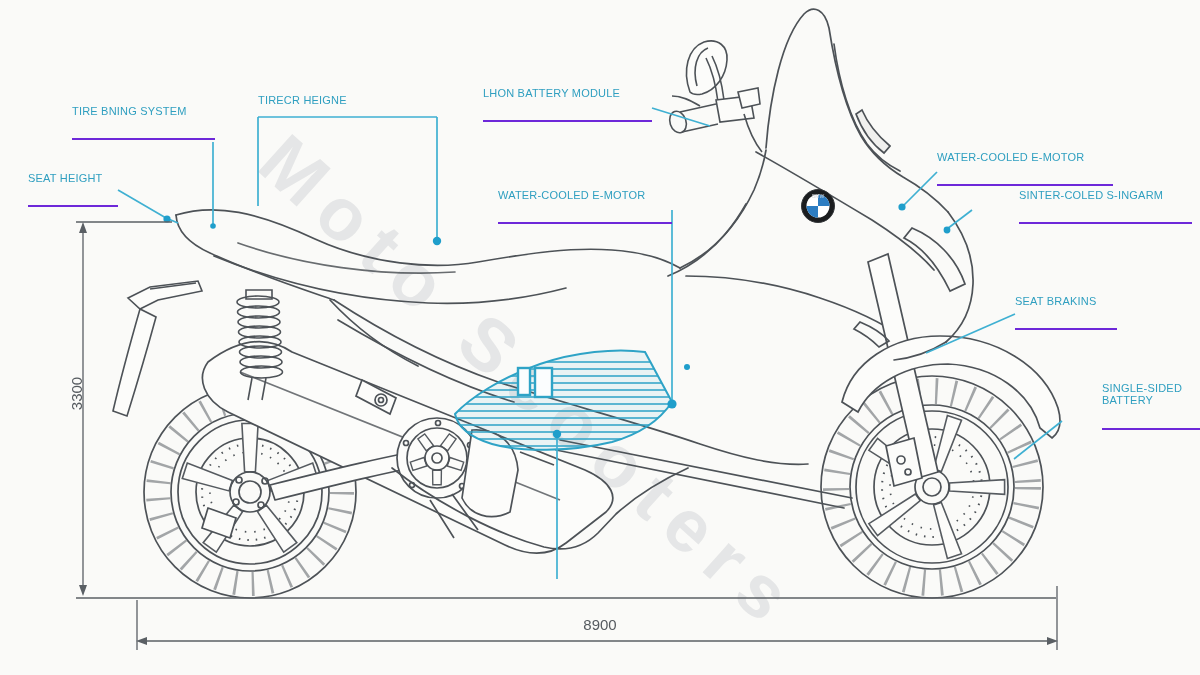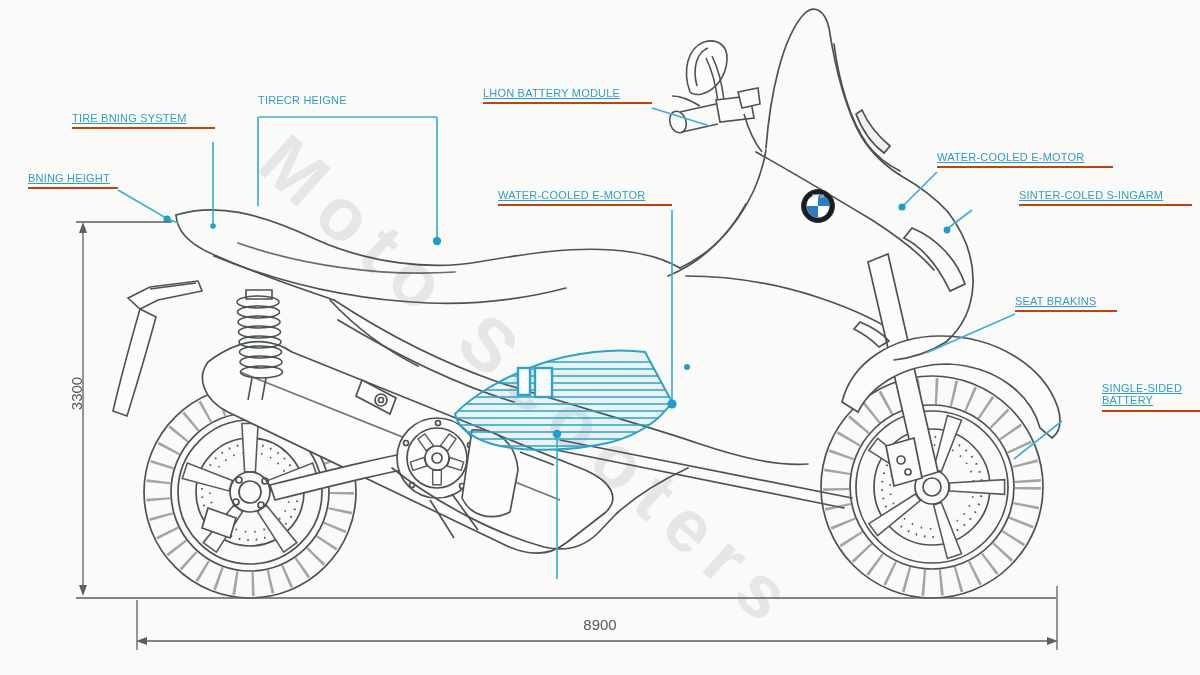--- a/index.html
+++ b/index.html
@@ -1,19 +1,19 @@
 <!DOCTYPE html>
 <html><head>
 <meta charset="utf-8">
 <style>
   html,body{margin:0;padding:0;background:#e8e8e6;font-family:"Liberation Sans",sans-serif;}
   .canvas{position:relative;width:1200px;height:675px;background:#fafaf8;overflow:hidden;}
   .canvas svg{position:absolute;left:0;top:0;}
   .lbl{position:absolute;color:#2f9fc0;font-size:11px;line-height:1.12;letter-spacing:.2px;white-space:nowrap;}
-  .lbl.u{border-bottom:2px solid #c2410c;padding-bottom:3px;text-decoration:underline;}
+  .lbl.u{border-bottom:2px solid #6d28d9;padding-bottom:21px;}
   .lbl .ln{display:block;}
   .wrap{white-space:normal;margin-left:40px;}
   .dim{position:absolute;color:#565b60;font-size:15px;}
   .watermark{position:absolute;left:300px;top:118px;transform:rotate(42deg);transform-origin:0 0;
      font-size:74px;font-weight:bold;letter-spacing:14px;color:rgba(122,128,140,.16);white-space:nowrap;}
 </style>
 </head>
 <body>
 
 <div class="canvas">
@@ -216,22 +216,22 @@
       <path d="M83,222 L79,233 L87,233 Z" stroke="none"></path>
       <path d="M83,596 L79,585 L87,585 Z" stroke="none"></path>
       <path d="M137,600 V650" fill="none"></path>
       <path d="M1057,586 V650" fill="none"></path>
       <path d="M142,641 H1052" fill="none"></path>
       <path d="M136,641 L147,637 L147,645 Z" stroke="none"></path>
       <path d="M1058,641 L1047,637 L1047,645 Z" stroke="none"></path>
     </g>
   </svg>
 
-  <div class="lbl u" style="left:72px;top:112px;width:143px">TIRE BNING SYSTEM</div>
-  <div class="lbl u" style="left:28px;top:172px;width:90px">BNING HEIGHT</div>
+  <div class="lbl u" style="left:72px;top:105px;width:143px">TIRE BNING SYSTEM</div>
+  <div class="lbl u" style="left:28px;top:172px;width:90px">SEAT HEIGHT</div>
   <div class="lbl" style="left:258px;top:94px">TIRECR HEIGNE</div>
   <div class="lbl u" style="left:483px;top:87px;width:169px">LHON BATTERY MODULE</div>
   <div class="lbl u" style="left:498px;top:189px;width:174px">WATER-COOLED E-MOTOR</div>
   <div class="lbl u" style="left:937px;top:151px;width:176px">WATER-COOLED E-MOTOR</div>
   <div class="lbl u" style="left:1019px;top:189px;width:173px">SINTER-COLED S-INGARM</div>
   <div class="lbl u" style="left:1015px;top:295px;width:102px">SEAT BRAKINS</div>
   <div class="lbl u wrap" style="left:1062px;top:382px;width:100px">
     <span class="ln">SINGLE-SIDED</span>
     <span class="ln">BATTERY</span>
   </div>

